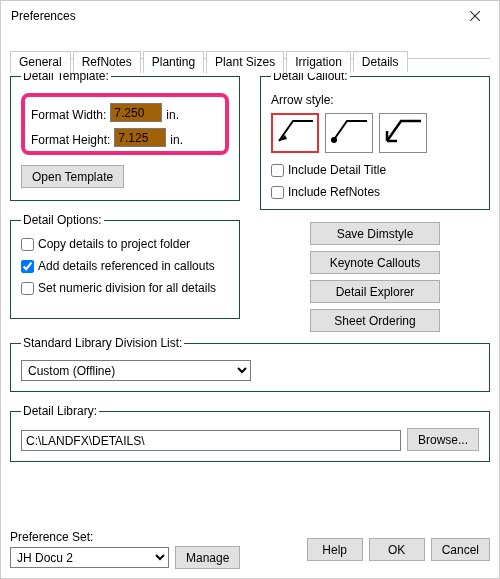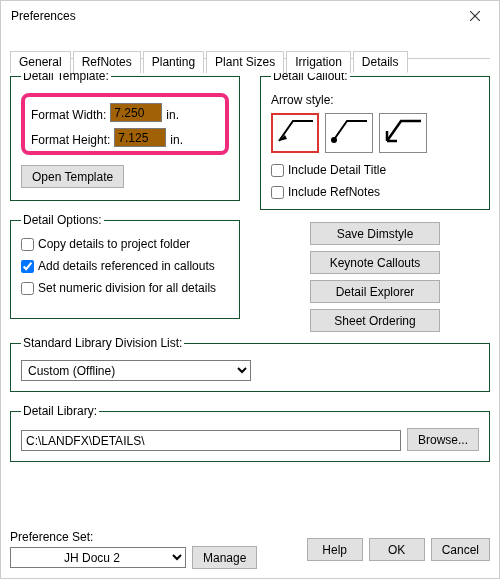--- a/index.html
+++ b/index.html
@@ -193,21 +193,21 @@
   }
   .footer .pref-set {
     display: flex;
     flex-direction: column;
     gap: 2px;
   }
   .footer .right-btns {
     display: flex;
     gap: 6px;
   }
-  .footer select.std { width: 176px; text-align: center; }
+  .footer select.std { width: 159px; }
   .footer .psrow { display: flex; gap: 6px; align-items: center; }
 </style>
 </head>
 <body>
 
 <div class="window">
 
   <div class="titlebar">
     <div class="title">Preferences</div>
     <div class="closebtn">

